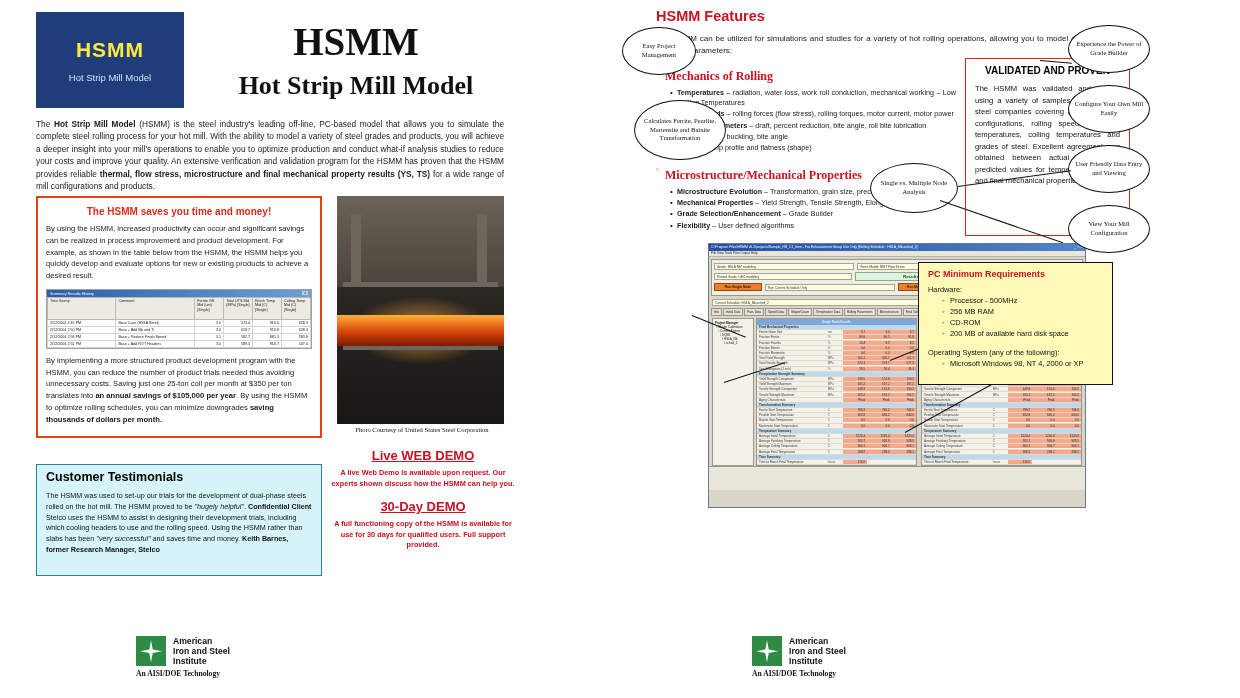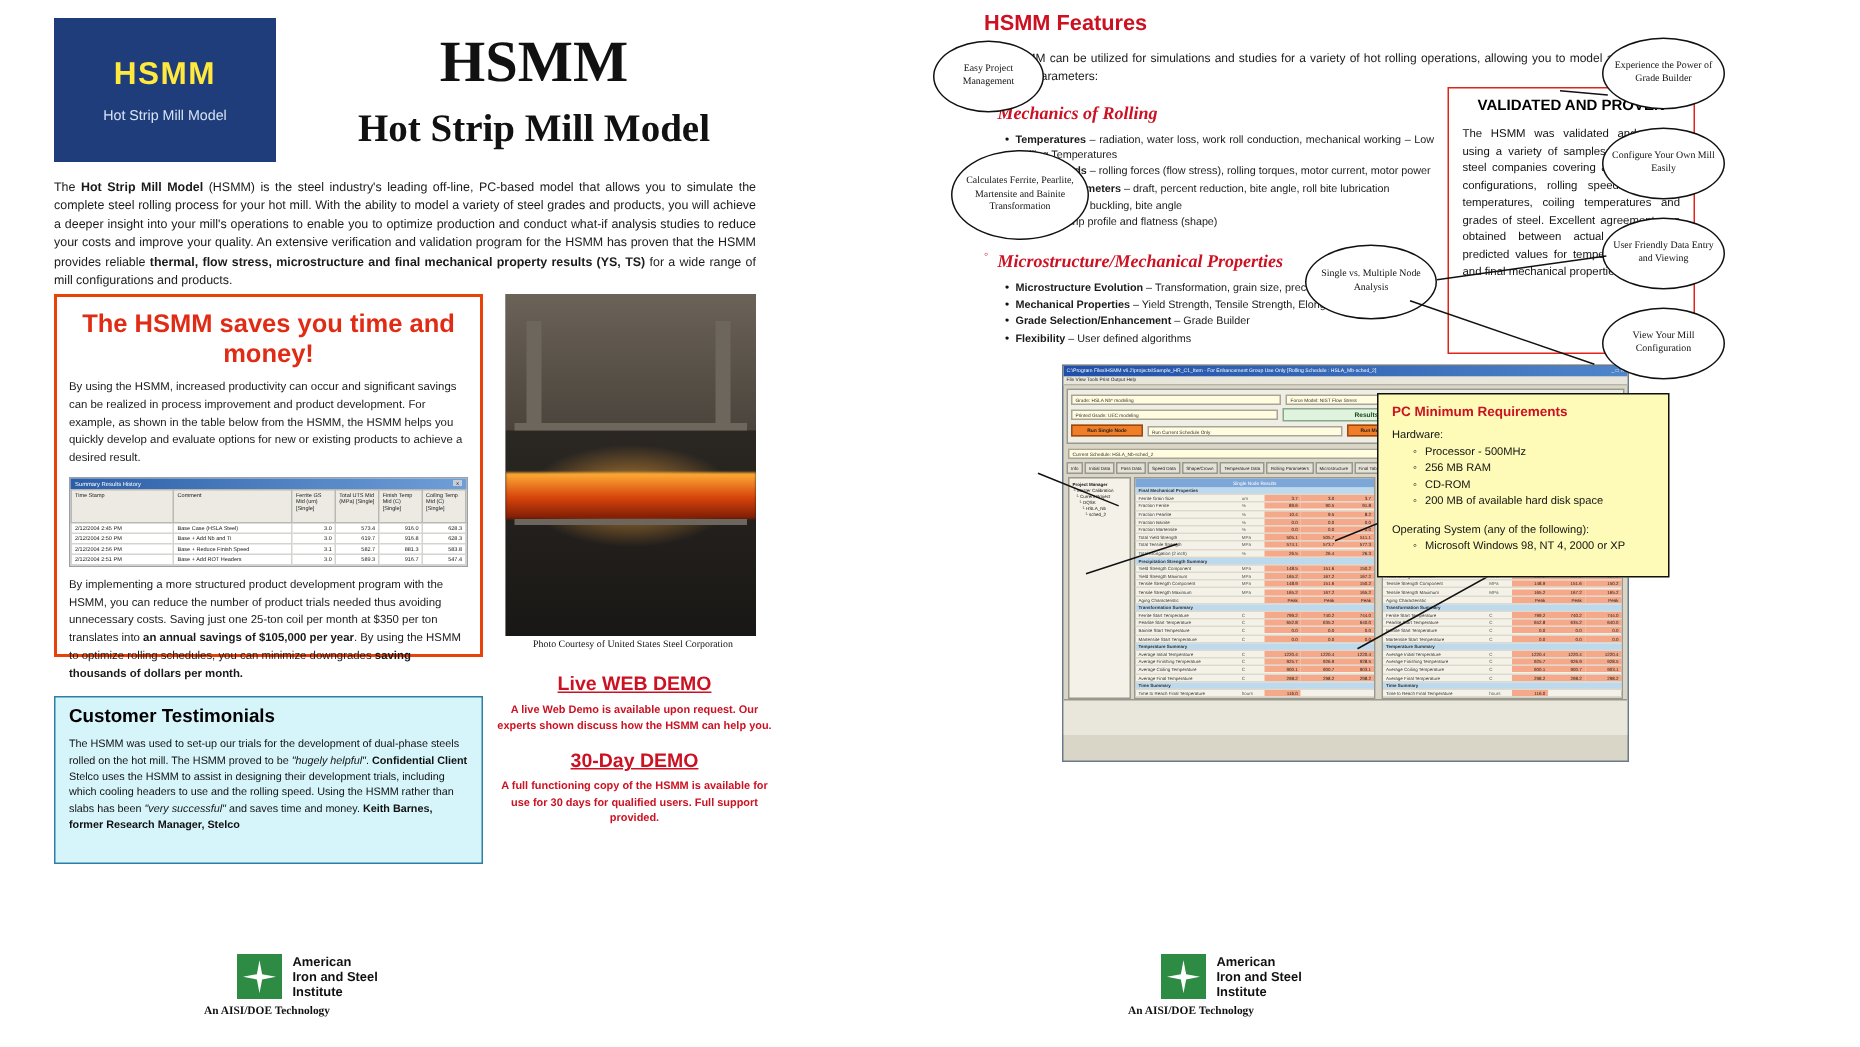--- a/index.html
+++ b/index.html
@@ -40,21 +40,21 @@
     position:absolute; left:36px; top:118px; width:468px;
     font-size:8.3px; line-height:1.5; text-align:justify; color:#1a1a1a;
   }
   .intro-para b { font-weight:bold; }
 
   .save-box {
     position:absolute; left:36px; top:196px; width:286px; height:242px;
     border:2.5px solid #e8420a; background:#fff; padding:5px 8px 5px 8px;
   }
   .save-title {
-    color:#e02b15; font-size:17px; font-weight:bold; text-align:center;
+    color:#e02b15; font-size:10px; font-weight:bold; text-align:center;
     margin:3px 0 6px 0;
   }
   .save-p { font-size:7.6px; line-height:1.55; color:#1a1a1a; }
 
   .grid-win {
     margin:7px 0 6px 0; border:1px solid #9aa0a6; background:#fff;
     font-size:3.9px; color:#222;
   }
   .grid-title {
     background:linear-gradient(to right,#2b5ea8,#6f9fd8);
@@ -112,21 +112,20 @@
   .right-col { position:absolute; left:640px; top:0; width:600px; height:698px; }
 
   .feat-title { position:absolute; left:16px; top:8px; font-size:14.5px; font-weight:bold; color:#cc1122; }
   .feat-intro {
     position:absolute; left:16px; top:33px; width:472px;
     font-size:8px; line-height:1.5; text-align:justify; color:#1a1a1a;
   }
   .sec-head {
     font-size:12px; font-weight:bold; color:#cc1122;
     font-family:"Liberation Serif", serif;
-    font-style:italic;
   }
   .sec-wrap { position:absolute; left:16px; width:300px; }
   .sec-wrap.s1 { top:66px; }
   .sec-wrap.s2 { top:165px; }
   .circ-bullet { display:inline-block; width:9px; color:#cc1122; font-size:8px; vertical-align:top; }
   ul.feat { margin:4px 0 0 14px; padding:0; list-style:none; }
   ul.feat li {
     font-size:7.2px; line-height:1.42; color:#1a1a1a; text-align:justify;
     position:relative; padding-left:7px; margin-bottom:1px;
   }
@@ -183,21 +182,21 @@
     border:1.3px solid #111; background:#fdfbb7; padding:6px 9px;
   }
   .pc-title { color:#cc1122; font-size:9px; font-weight:bold; margin-bottom:5px; }
   .pc-t { font-size:7.4px; color:#111; line-height:1.5; }
   .pc-t ul { margin:0 0 0 14px; padding:0; list-style:none; }
   .pc-t ul li { position:relative; padding-left:8px; }
   .pc-t ul li:before { content:"\25E6"; position:absolute; left:0; }
 
   
   .aisi { position:absolute; width:140px; }
-  .aisi .lg-row { display:flex; align-items:center; gap:7px;margin-left:22px; }
+  .aisi .lg-row { display:flex; align-items:center; gap:7px; }
   .aisi .sq { width:30px; height:30px; background:#2e8b43; position:relative; }
   .aisi .sq:after {
     content:""; position:absolute; left:50%; top:50%; width:22px; height:22px;
     transform:translate(-50%,-50%);
     background:#fff;
     clip-path:polygon(50% 0%,58% 42%,100% 50%,58% 58%,50% 100%,42% 58%,0% 50%,42% 42%);
   }
   .aisi .nm { font-size:8.6px; font-weight:bold; line-height:1.18; color:#111; }
   .aisi .tag {
     font-family:"Liberation Serif", serif; font-weight:bold;

